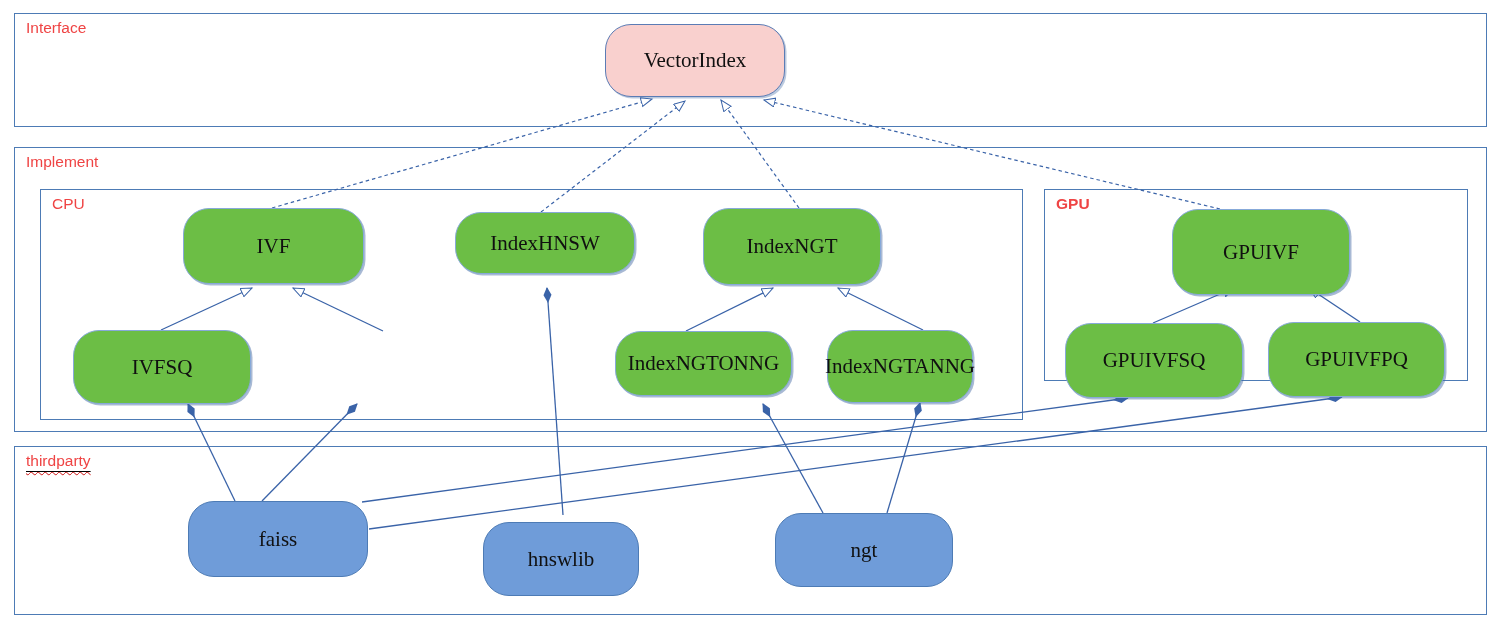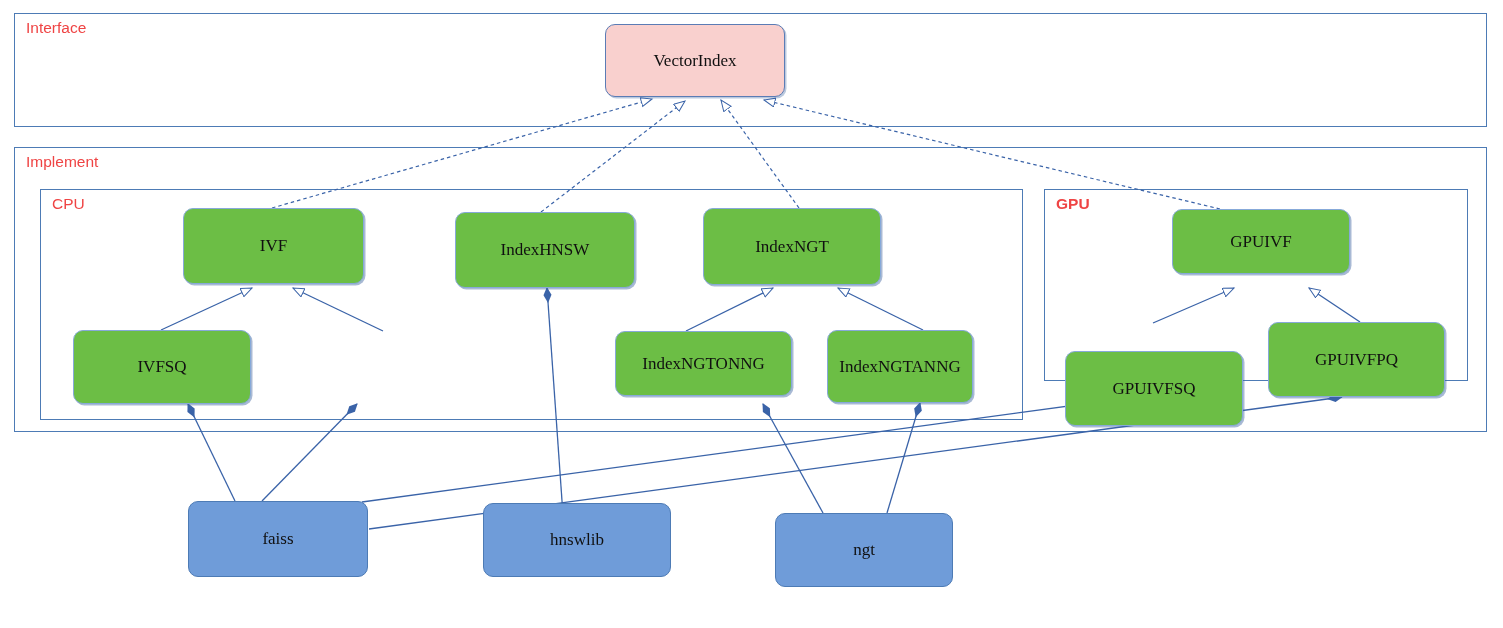--- a/index.html
+++ b/index.html
@@ -43,26 +43,26 @@
     position: absolute;
     left: 0; top: 0;
     z-index: 2;
   }
   .edge { stroke: #3a63a8; stroke-width: 1.3; fill: none; }
   .edge.dashed { stroke-dasharray: 3.5 3; stroke-width: 1.2; }
   
   .node {
     position: absolute;
     box-sizing: border-box;
-    border-radius: 10px;
+    border-radius: 26px;
     display: flex;
     align-items: center;
     justify-content: center;
     font-family: "Liberation Serif", serif;
-    font-size: 17px;
+    font-size: 21px;
     color: #101010;
     z-index: 3;
     text-align: center;
   }
   .node.green {
     background: #6cbe45;
     border: 1px solid #87a9d9;
     box-shadow: 1.5px 1.5px 0 rgba(61,100,160,0.45);
   }
   .node.blue {
@@ -85,20 +85,23 @@
     <span class="glabel">Interface</span>
   </div>
   <div class="grp" style="left:14px;top:147px;width:1473px;height:285px;">
     <span class="glabel">Implement</span>
   </div>
   <div class="grp inner" style="left:40px;top:189px;width:983px;height:231px;">
     <span class="glabel">CPU</span>
   </div>
   <div class="grp inner" style="left:1044px;top:189px;width:424px;height:192px;font-weight:bold;">
     <span class="glabel">GPU</span>
+  </div>
+  <div class="grp" style="left:14px;top:446px;width:1473px;height:169px;">
+    <span class="glabel misspelled"><span class="underlined">thirdparty</span></span>
   </div>
 
   <svg class="wires" width="1503" height="628" viewBox="0 0 1503 628">
     <defs>
       <marker id="arrow-hollow" markerUnits="userSpaceOnUse" markerWidth="14" markerHeight="12" refX="11.5" refY="5" orient="auto">
         <path d="M0.5,0.5 L11.5,5 L0.5,9.5 Z" fill="#ffffff" stroke="#3a63a8" stroke-width="1"></path>
       </marker>
       <marker id="diamond-filled" markerUnits="userSpaceOnUse" markerWidth="17" markerHeight="10" refX="1" refY="5" orient="auto">
         <path d="M0,5 L8,1 L16,5 L8,9 Z" fill="#3a63a8"></path>
       </marker>
@@ -125,49 +128,49 @@
     <line class="edge" x1="1342" y1="397" x2="369" y2="529" marker-start="url(#diamond-filled)"></line>
   </svg>
 
   <div class="node pink" style="left:605px;top:24px;width:180px;height:73px;">
     <span class="nlabel">VectorIndex</span>
   </div>
 
   <div class="node green" style="left:183px;top:208px;width:181px;height:76px;">
     <span class="nlabel">IVF</span>
   </div>
-  <div class="node green" style="left:455px;top:212px;width:180px;height:76px;">
+  <div class="node green" style="left:455px;top:212px;width:180px;height:62px;">
     <span class="nlabel">IndexHNSW</span>
   </div>
   <div class="node green" style="left:703px;top:208px;width:178px;height:77px;">
     <span class="nlabel">IndexNGT</span>
   </div>
   <div class="node green" style="left:73px;top:330px;width:178px;height:74px;">
     <span class="nlabel">IVFSQ</span>
   </div>
   <div class="node green" style="left:615px;top:331px;width:177px;height:65px;">
     <span class="nlabel">IndexNGTONNG</span>
   </div>
   <div class="node green" style="left:827px;top:330px;width:146px;height:73px;">
     <span class="nlabel">IndexNGTANNG</span>
   </div>
 
-  <div class="node green" style="left:1172px;top:209px;width:178px;height:65px;">
+  <div class="node green" style="left:1172px;top:209px;width:178px;height:86px;">
     <span class="nlabel">GPUIVF</span>
   </div>
-  <div class="node green" style="left:1065px;top:323px;width:178px;height:75px;margin-top:28px;">
+  <div class="node green" style="left:1065px;top:323px;width:178px;height:75px;">
     <span class="nlabel">GPUIVFSQ</span>
   </div>
   <div class="node green" style="left:1268px;top:322px;width:177px;height:75px;">
     <span class="nlabel">GPUIVFPQ</span>
   </div>
 
   <div class="node blue" style="left:188px;top:501px;width:180px;height:76px;">
     <span class="nlabel">faiss</span>
   </div>
-  <div class="node blue" style="left:483px;top:503px;width:188px;height:74px;">
+  <div class="node blue" style="left:483px;top:522px;width:156px;height:74px;">
     <span class="nlabel">hnswlib</span>
   </div>
   <div class="node blue" style="left:775px;top:513px;width:178px;height:74px;">
     <span class="nlabel">ngt</span>
   </div>
 
 </div>
 
 </body></html>

